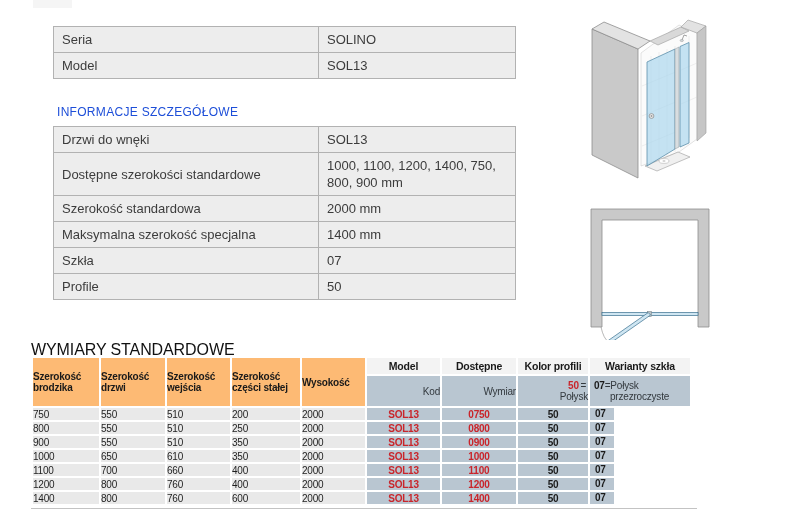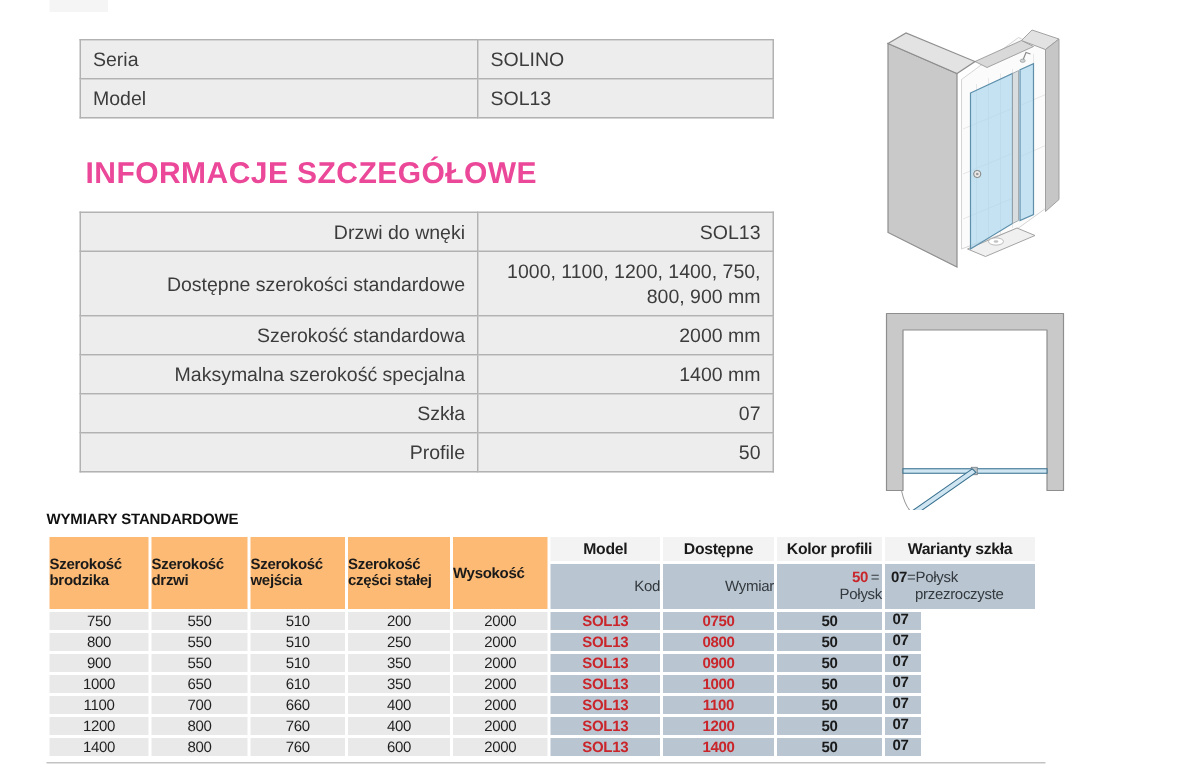--- a/index.html
+++ b/index.html
@@ -9,37 +9,37 @@
   }
   
   .corner-artifact { position:absolute; left:33px; top:0; width:39px; height:8px; background:#f5f5f5; }
 
   
   .spec-table {
     position:absolute; left:53px; border-collapse:collapse;
     font-size:13px; color:#3c3c3c; table-layout:fixed; width:462px;
   }
   .spec-table.t1 { top:26px; }
-  .spec-table.t2 { top:141px;text-align:right; }
+  .spec-table.t2 { top:126px; }
   .spec-table td {
     border:1px solid #b2b2b2; background:#ededed;
     padding:4px 8px; line-height:17px; vertical-align:middle;
   }
   .spec-table col.c-label { width:265px; }
   .spec-table col.c-value { width:197px; }
 
   .section-title {
     position:absolute; left:57px; top:105px;
-    font-size:20px; color:#ec4899; letter-spacing:0.3px; font-weight:700;
+    font-size:12px; color:#1d4ed8; letter-spacing:0.3px; font-weight:400;
   }
 
   
   .dim-title {
     position:absolute; left:31px; top:341px;
-    font-size:10px; font-weight:bold; color:#111; letter-spacing:-0.1px;
+    font-size:16px; font-weight:normal; color:#111; letter-spacing:-0.1px;
   }
   .dim-table {
     position:absolute; left:31px; top:356px;
     border-collapse:separate; border-spacing:2px;
     font-size:10px; letter-spacing:-0.2px; table-layout:fixed;
   }
   .dim-table th, .dim-table td { padding:0; vertical-align:middle; }
   .dim-table .hgray {
     background:#fdba74; font-weight:bold; color:#1a1a1a;
     text-align:left; line-height:11px; font-size:10px;
@@ -52,21 +52,21 @@
     background:#b9c6d1; font-weight:normal; color:#33393e;
     text-align:right; height:30px; font-size:10px;padding-left:32px;
   }
   .dim-table .hblue .code-red { color:#c9252b; font-weight:bold; }
   .dim-table .hblue .code-blk { color:#1a1a1a; font-weight:bold; }
   .dim-table .war-sub {
     text-align:left; padding-left:4px; line-height:11px;
     
   }
   .dim-table .war-sub .wrapbox { display:block; padding-left:16px; text-indent:-16px; }
-  .dim-table td.g { background:#e9e9e9; color:#1f1f1f; text-align:center; height:12px; }
+  .dim-table td.g { background:#e9e9e9; color:#1f1f1f; height:12px; }
   .dim-table td.b { background:#b9c6d1; text-align:center; height:12px; font-weight:bold; color:#1a1a1a; }
   .dim-table td.b.red { color:#c9252b; }
   .dim-table td.lastcol { background:transparent; text-align:left; height:12px; }
   .chip07 {
     display:block; width:19px; height:12px; line-height:12px;
     background:#b9c6d1; font-weight:bold; color:#1a1a1a; padding-left:5px;
   }
   .dim-bottom-line { position:absolute; left:31px; top:508px; width:666px; height:1px; background:#c3c3c3; }
 
   

